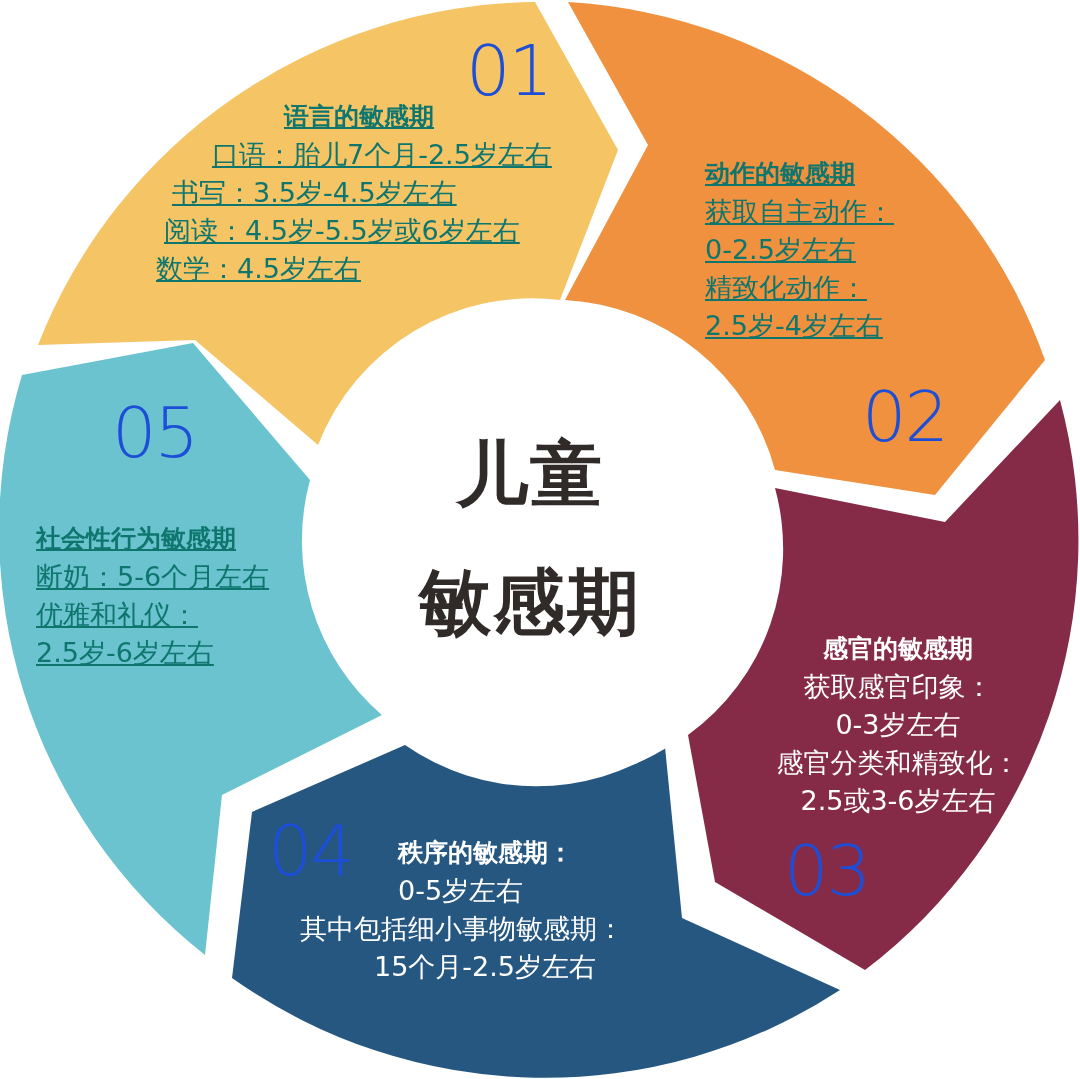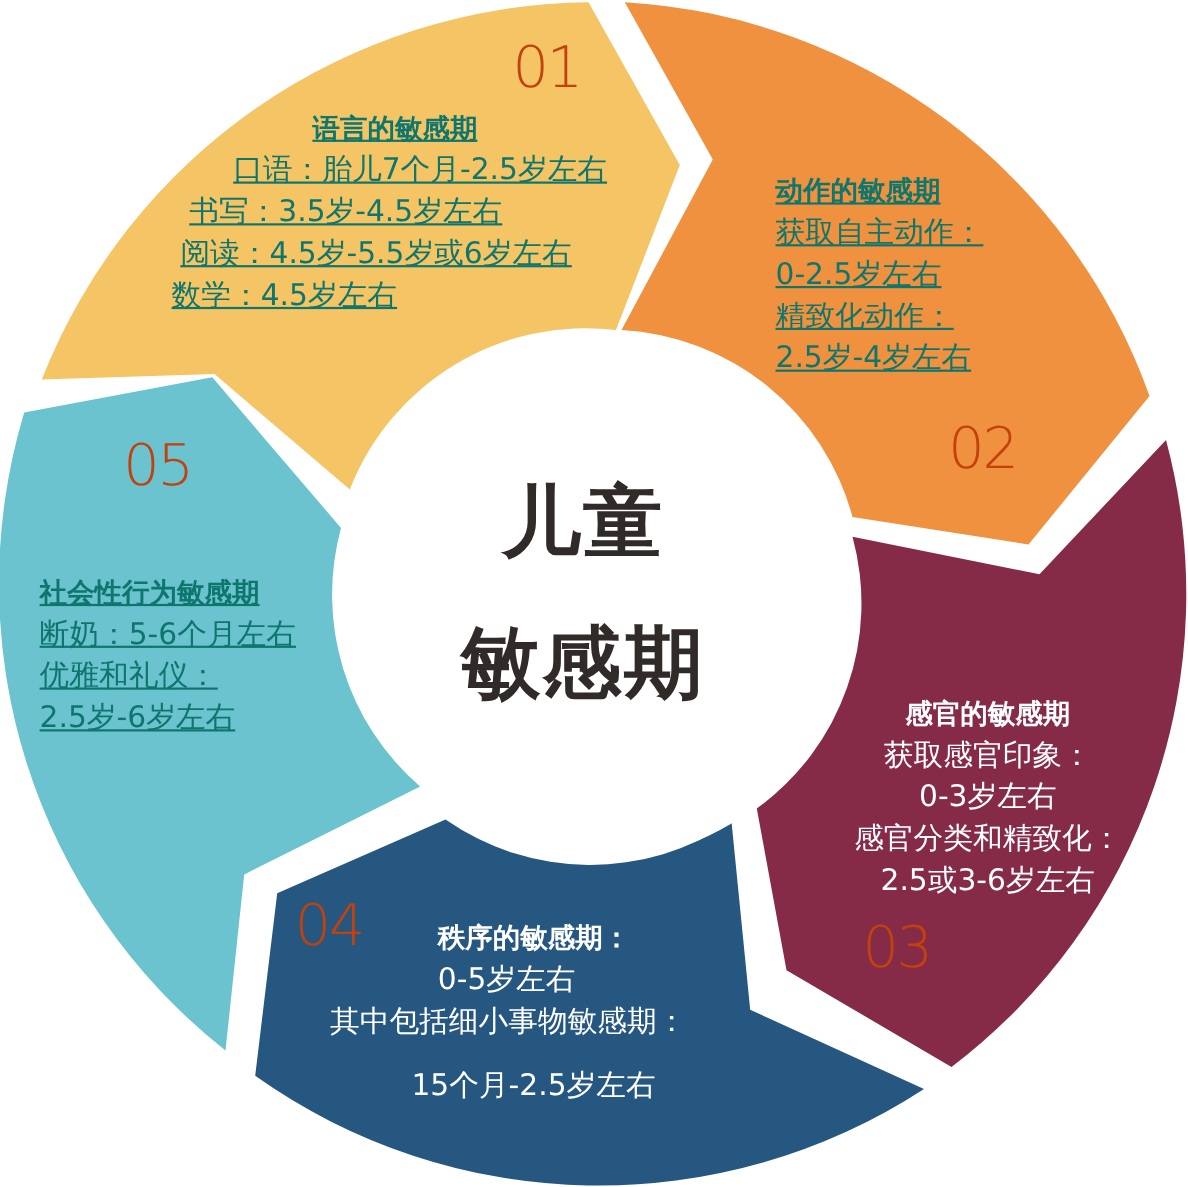--- a/index.html
+++ b/index.html
@@ -1,20 +1,20 @@
 <!DOCTYPE html>
 <html><head>
 <meta charset="utf-8">
 <style>
   html, body { margin: 0; padding: 0; background: #ffffff; }
   body { width: 1080px; height: 1079px; position: relative; overflow: hidden;
          font-family: "DejaVu Sans", "Liberation Sans", sans-serif; }
   svg.wheel { position: absolute; left: 0; top: 0; }
-  .num { position: absolute; color: #c2410c; font-family: "DejaVu Sans", sans-serif;
-         font-weight: 300; font-size: 52px; line-height: 1; letter-spacing: -2px; }
+  .num { position: absolute; color: #1d4ed8; font-family: "DejaVu Sans", sans-serif;
+         font-weight: 300; font-size: 70px; line-height: 1; letter-spacing: -2px; }
   .block { position: absolute; font-size: 27px; line-height: 38px; white-space: nowrap; }
   .block .title { font-weight: bold; }
   .dark { color: #0f766e; text-decoration: underline; }
   .light { color: #ffffff; }
   .center-title { position: absolute; left: 330px; top: 410px; width: 400px; text-align: center;
                   font-weight: bold; font-size: 72px; line-height: 128px; color: #302a28;
                   letter-spacing: 2px; }
 </style>
 </head>
 <body>
@@ -71,21 +71,21 @@
   <div>获取感官印象：</div>
   <div>0-3岁左右</div>
   <div>感官分类和精致化：</div>
   <div>2.5或3-6岁左右</div>
 </div>
 
 <div class="block light" style="left:300px; top:834px;">
   <div class="title" style="padding-left:98px; font-size:25px;">秩序的敏感期：</div>
   <div style="padding-left:98px;">0-5岁左右</div>
   <div>其中包括细小事物敏感期：</div>
-  <div style="padding-left:74px;margin-top:20px;">15个月-2.5岁左右</div>
+  <div style="padding-left:74px;">15个月-2.5岁左右</div>
 </div>
 
 <div class="block dark" style="left:36px; top:520px;">
   <div class="title" style="font-size:25px;">社会性行为敏感期</div>
   <div>断奶：5-6个月左右</div>
   <div>优雅和礼仪：</div>
   <div>2.5岁-6岁左右</div>
 </div>
 
 </body></html>

